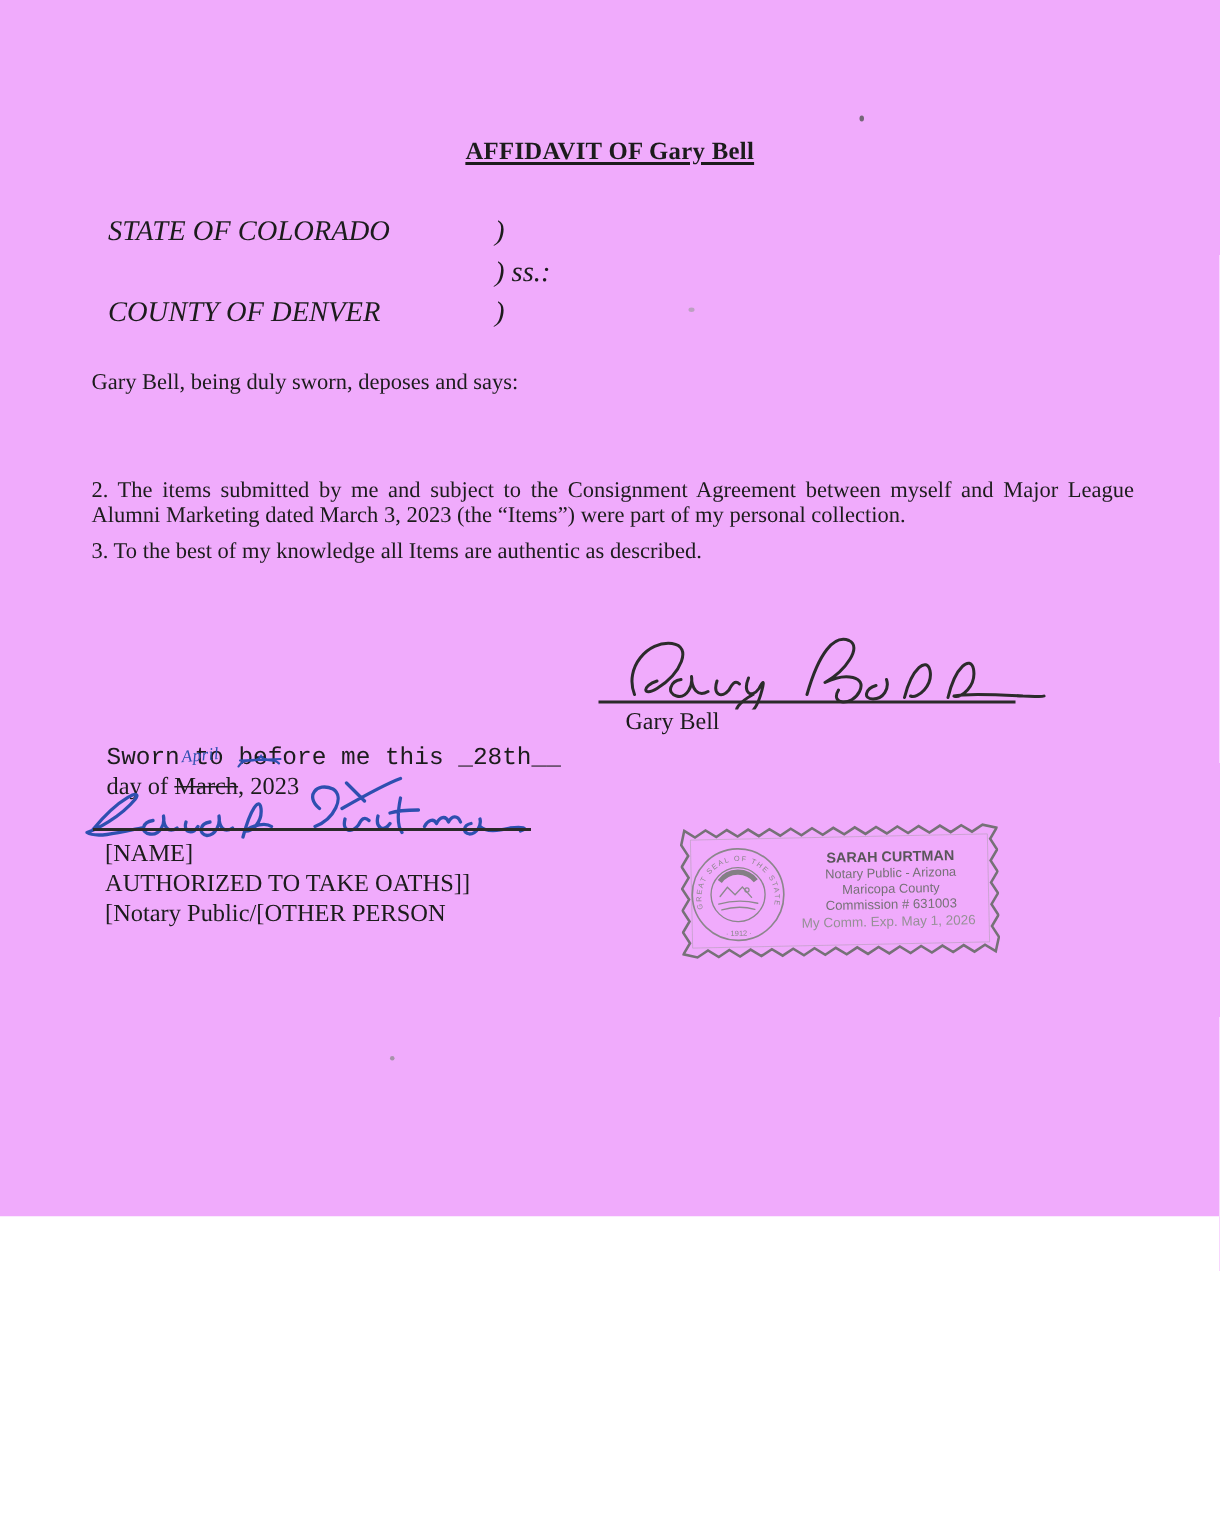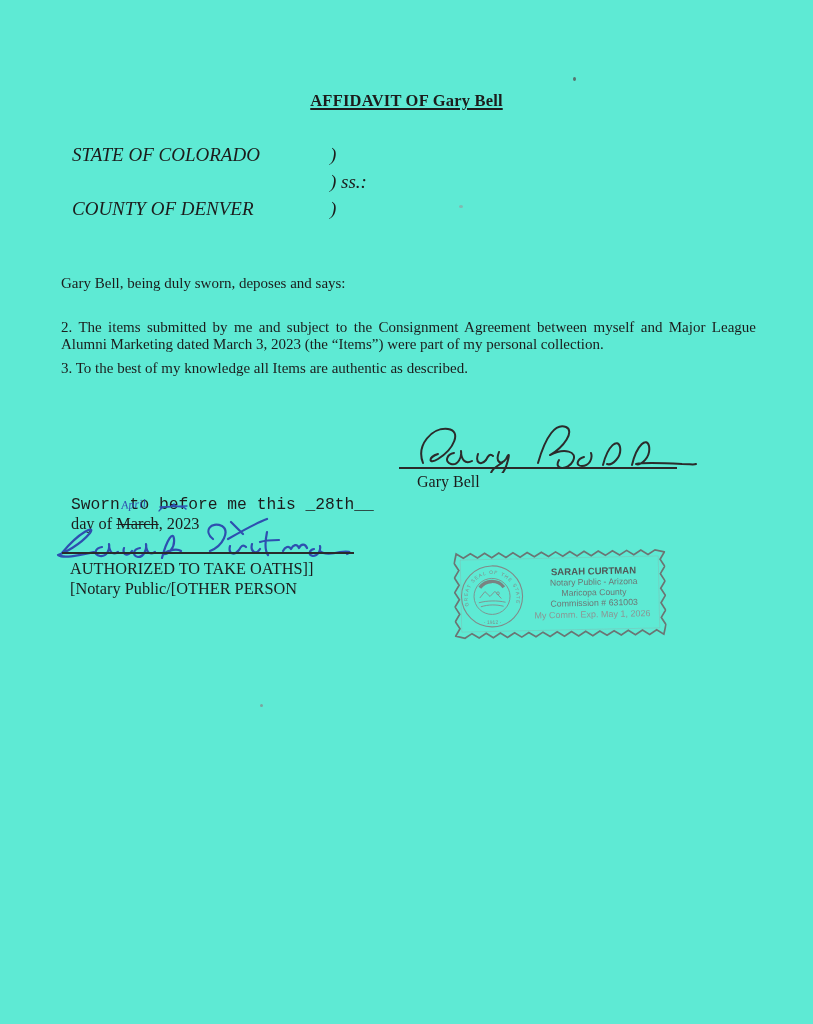--- a/index.html
+++ b/index.html
@@ -1,19 +1,19 @@
 <!DOCTYPE html>
 <html><head>
 <meta charset="utf-8">
 <style>
   html,body{margin:0;padding:0;background:#ffffff;}
   .page{
     position:relative;
-    width:813px;height:1024px;
-    background:#5eead4;
+    width:813px;height:811px;
+    background:#f0abfc;
     font-family:"Liberation Serif", serif;
     color:#1c1c1c;
     overflow:hidden;
   }
   .abs{position:absolute;}
   .doc-title{
     top:91px;left:0;width:813px;
     text-align:center;
     font-size:16.5px;font-weight:bold;
     letter-spacing:.2px;
@@ -54,21 +54,21 @@
   <div class="abs doc-title">
     <span>AFFIDAVIT OF Gary Bell</span>
   </div>
 
   <div class="abs venue" style="left:72px;top:144px;">STATE OF COLORADO</div>
   <div class="abs venue" style="left:330px;top:144px;">)</div>
   <div class="abs venue" style="left:330px;top:171px;">) ss.:</div>
   <div class="abs venue" style="left:72px;top:198px;">COUNTY OF DENVER</div>
   <div class="abs venue" style="left:330px;top:198px;">)</div>
 
-  <div class="abs body-par intro" style="top:247px;margin-top:28px;">Gary Bell, being duly sworn, deposes and says:</div>
+  <div class="abs body-par intro" style="top:247px;">Gary Bell, being duly sworn, deposes and says:</div>
   <div class="abs body-par" style="top:319px;">2. The items submitted by me and subject to the Consignment Agreement between myself and Major League Alumni Marketing dated March 3, 2023 (the “Items”) were part of my personal collection.</div>
   <div class="abs body-par" style="top:360px;">3. To the best of my knowledge all Items are authentic as described.</div>
 
   <svg class="abs" style="left:398px;top:419px;" width="305" height="54" viewBox="0 0 305 54">
     <title>Gary Bell</title>
     <path fill="none" stroke-width="2" stroke-linecap="round" stroke-linejoin="round" d="M25,44 C18,26 34,8 50,10 C64,12 56,30 40,40 C30,46 30,38 40,35
          M56,34 C49,35 46,43 53,45 C60,47 64,38 63,32 C63,40 67,46 74,42
          M80,35 C77,44 83,47 88,41 C90,37 92,34 95,37
          M101,33 C97,43 103,47 108,40 C110,36 112,33 110,41 C107,53 102,60 95,57 C90,55 95,49 104,44
          M140,44 C148,16 158,4 168,8 C177,12 166,28 152,36 C166,29 180,32 175,42 C170,52 155,51 161,41
@@ -100,20 +100,21 @@
          M180,51 C178,59 184,61 189,55 C191,51 193,49 196,52
          M202,49 C200,57 206,60 210,54
          M217,37 C215,47 215,56 218,60 M210,47 C216,45 224,45 229,45
          M233,56 C235,52 239,50 241,54 C243,50 247,48 249,53 C251,49 255,48 257,53
          M264,54 C259,55 258,60 263,61 C268,61 271,55 270,51
          M270,56 C274,60 282,59 290,57 C298,56 303,57 297,59" stroke="#2e4fb0"></path>
   </svg>
   <div class="abs sig-underline" style="left:62px;top:552px;width:292px;"></div>
 
   <div class="abs notary-block" style="left:70px;top:559px;">
+    <div>[NAME]</div>
     <div>AUTHORIZED TO TAKE OATHS]]</div>
     <div>[Notary Public/[OTHER PERSON</div>
   </div>
 
   <div class="abs stamp-wrap" style="left:454px;top:550px;width:212px;height:88px;">
     <svg width="212" height="88" viewBox="0 0 212 88">
 
       <path fill="none" stroke-width="1.7" stroke-linejoin="miter" stroke="#6d6d6d" d="M3.0,1.8L10.1,6.3L17.2,1.8L24.3,6.3L31.4,1.8L38.5,6.3L45.6,1.8L52.7,6.3L59.8,1.8L66.9,6.3L74.0,1.8L81.1,6.3L88.2,1.8L95.3,6.3L102.4,1.8L109.6,6.3L116.7,1.8L123.8,6.3L130.9,1.8L138.0,6.3L145.1,1.8L152.2,6.3L159.3,1.8L166.4,6.3L173.5,1.8L180.6,6.3L187.7,1.8L194.8,6.3L201.9,1.8L211.3,4.0L206.8,11.3L211.3,18.5L206.8,25.8L211.3,33.1L206.8,40.4L211.3,47.6L206.8,54.9L211.3,62.2L206.8,69.5L211.3,76.7L209.0,86.3L201.9,81.8L194.8,86.3L187.7,81.8L180.6,86.3L173.5,81.8L166.4,86.3L159.3,81.8L152.2,86.3L145.1,81.8L138.0,86.3L130.9,81.8L123.8,86.3L116.7,81.8L109.6,86.3L102.4,81.8L95.3,86.3L88.2,81.8L81.1,86.3L74.0,81.8L66.9,86.3L59.8,81.8L52.7,86.3L45.6,81.8L38.5,86.3L31.4,81.8L24.3,86.3L17.2,81.8L10.1,86.3L0.8,84.0L5.3,76.7L0.8,69.5L5.3,62.2L0.8,54.9L5.3,47.6L0.8,40.4L5.3,33.1L0.8,25.8L5.3,18.5L0.8,11.3Z"></path>
       <rect x="7" y="8" width="198" height="72" fill="none" stroke="#9a9a9a" stroke-width="0.6" opacity="0.5"></rect>
 

